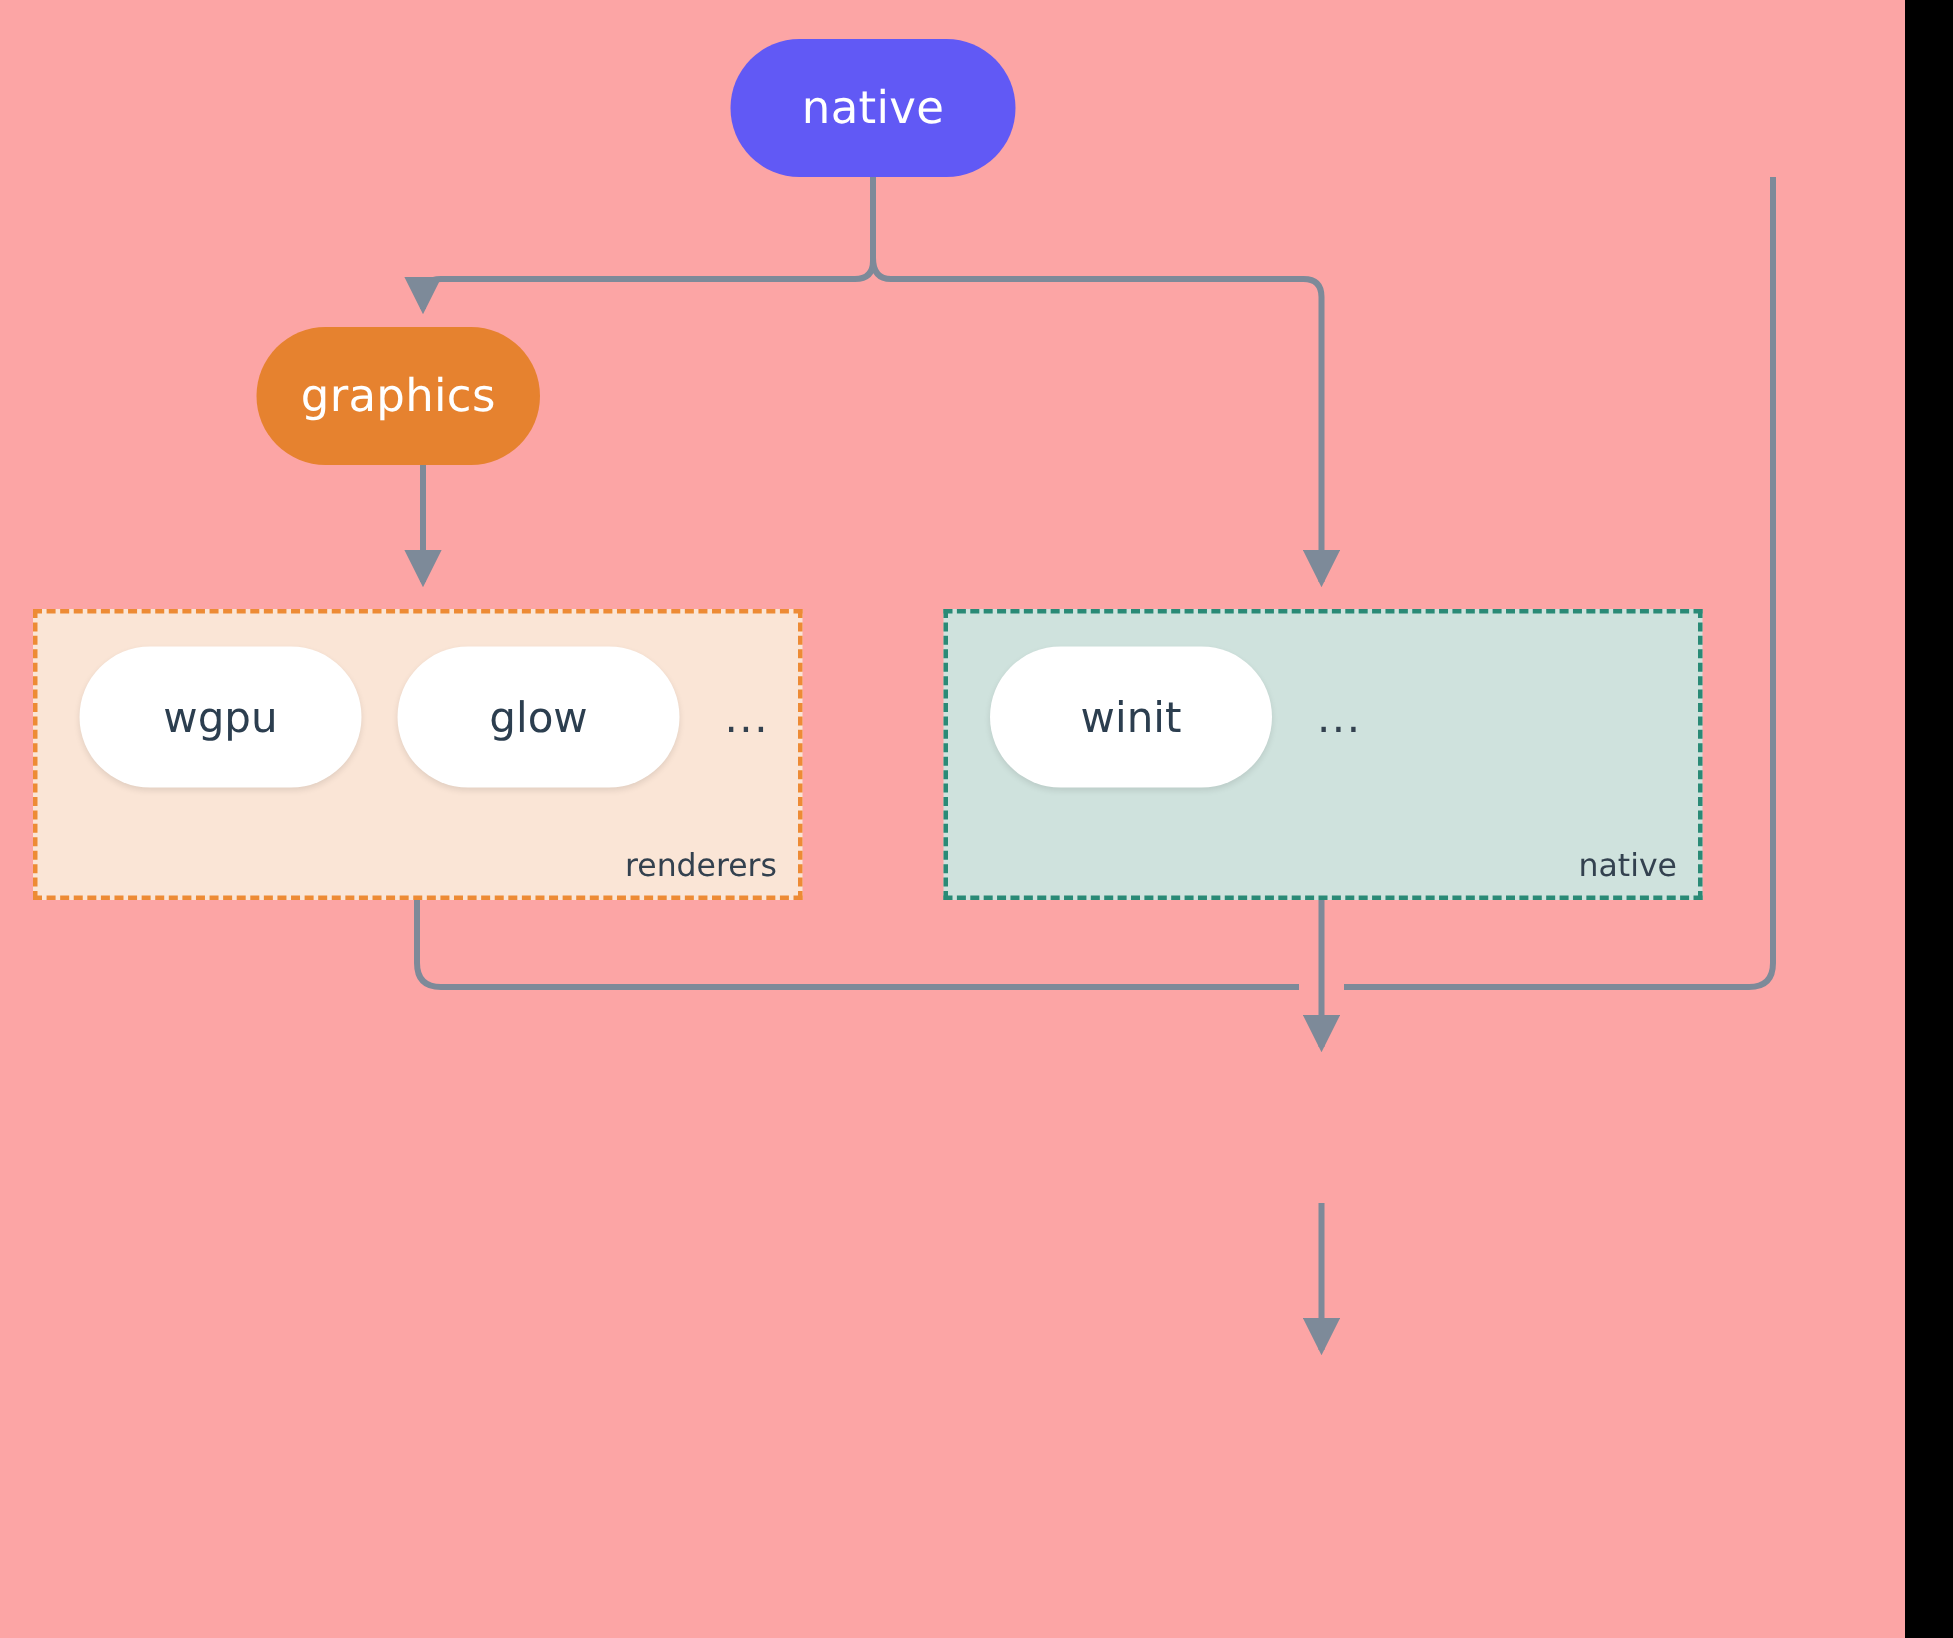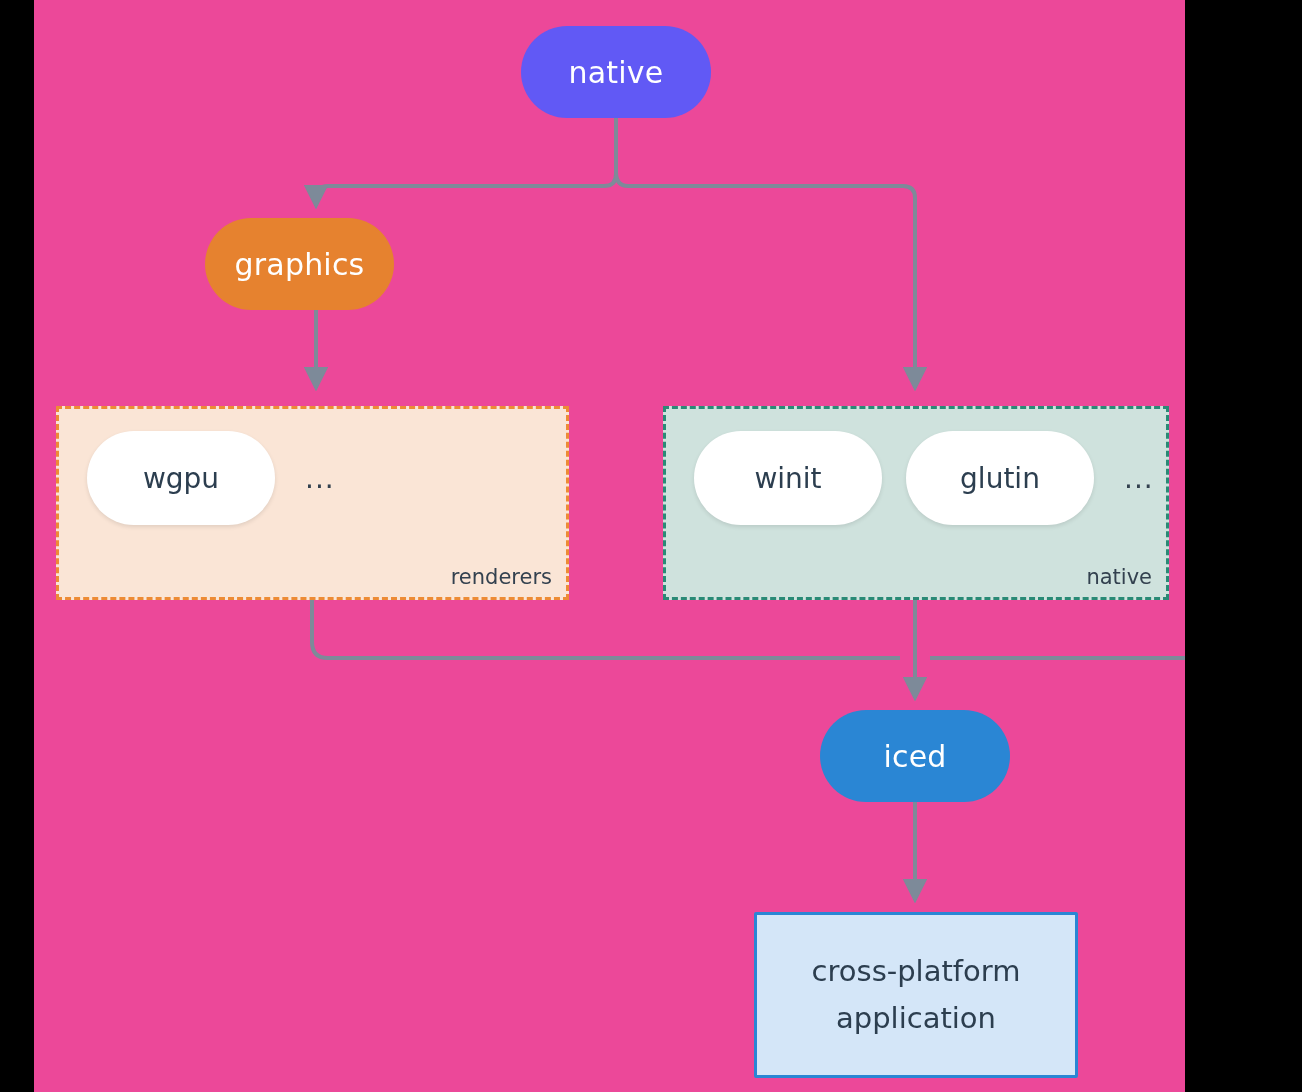--- a/index.html
+++ b/index.html
@@ -2,26 +2,25 @@
 <html><head>
 <meta charset="utf-8">
 <style>
   html, body {
     margin: 0;
     padding: 0;
     background: #000000;
   }
   #diagram-root {
     position: relative;
-    width: 1151px;
+    width: 1270px;
     height: 1092px;
-    background: #ec4899;
+    background: #fca5a5;
     overflow: hidden;
     font-family: "DejaVu Sans", "Liberation Sans", sans-serif;
-    margin-left: 34px;
   }
   #edge-layer {
     position: absolute;
     left: 0;
     top: 0;
     width: 1302px;
     height: 1092px;
     pointer-events: none;
   }
   .node {
@@ -164,40 +163,33 @@
 
   <div class="node pill pill-graphics">
     <span>graphics</span>
   </div>
 
   <div class="group group-renderers">
     <div class="chip-row">
       <div class="chip">
         <span>wgpu</span>
       </div>
+      <div class="chip">
+        <span>glow</span>
+      </div>
       <div class="ellipsis">...</div>
     </div>
     <div class="group-label">renderers</div>
   </div>
 
   <div class="group group-shells">
     <div class="chip-row">
       <div class="chip">
         <span>winit</span>
       </div>
-      <div class="chip">
-        <span>glutin</span>
-      </div>
       <div class="ellipsis">...</div>
     </div>
     <div class="group-label">native</div>
   </div>
 
-  <div class="node pill pill-iced">
-    <span>iced</span>
-  </div>
 
-  <div class="node box-app">
-    <span>cross-platform</span>
-    <span>application</span>
-  </div>
 
 </div>
 
 </body></html>

